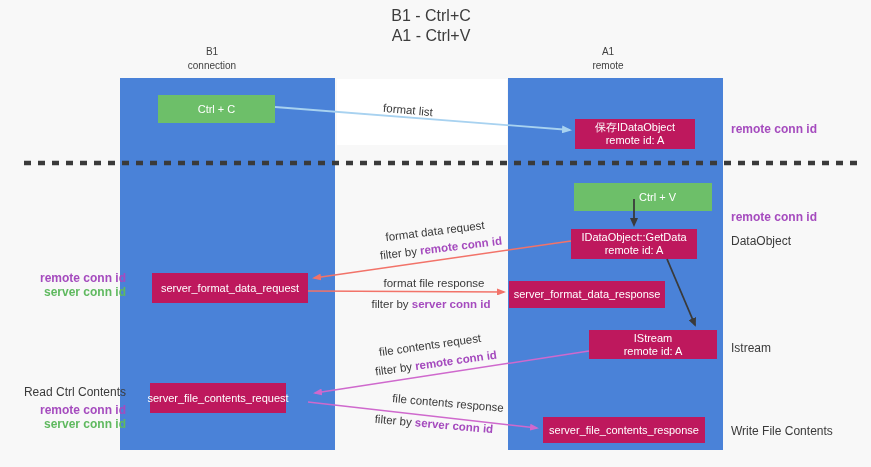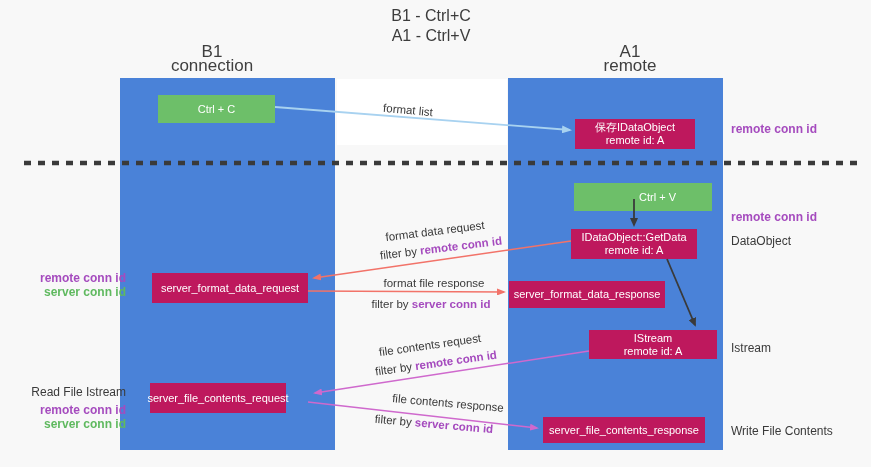--- a/index.html
+++ b/index.html
@@ -3,23 +3,23 @@
 <meta charset="utf-8">
 <style>
   html,body { margin:0; padding:0; background:#f8f8f8; }
   .canvas { position:relative; width:871px; height:467px; background:#f8f8f8;
             font-family:"Liberation Sans", sans-serif; overflow:hidden; }
 
   .title { position:absolute; left:0; top:6px; width:862px; text-align:center;
            font-size:16px; color:#3c3c3c; line-height:20px; }
 
   .lifeline-header { position:absolute; top:45px; width:120px; text-align:center;
-           font-size:17px; color:#3f3f3f; line-height:14px; }
+           font-size:10px; color:#3f3f3f; line-height:14px; }
   .lh-left  { left:152px; }
-  .lh-right { left:570px; }
+  .lh-right { left:548px; }
 
   .white-band { position:absolute; left:337px; top:79px; width:170px; height:66px;
            background:#ffffff; z-index:1; }
 
   .col { position:absolute; top:78px; width:215px; height:372px; background:#4A82D8; z-index:2; }
   .col-left  { left:120px; }
   .col-right { left:508px; }
 
   .node { position:absolute; z-index:3; display:flex; flex-direction:column;
           align-items:center; justify-content:center; color:#ffffff;
@@ -157,17 +157,17 @@
   </div>
 
   <div class="rlabel hl-purple" style="top:122px;">remote conn id</div>
   <div class="rlabel hl-purple" style="top:210px;">remote conn id</div>
   <div class="rlabel" style="top:234px;">DataObject</div>
   <div class="rlabel" style="top:341px;">Istream</div>
   <div class="rlabel" style="top:424px;">Write File Contents</div>
 
   <div class="llabel hl-purple" style="top:271px;">remote conn id</div>
   <div class="llabel hl-green" style="top:285px;">server conn id</div>
-  <div class="llabel" style="top:385px;">Read File Istream</div>
+  <div class="llabel" style="top:385px;">Read Ctrl Contents</div>
   <div class="llabel hl-purple" style="top:403px;">remote conn id</div>
   <div class="llabel hl-green" style="top:417px;">server conn id</div>
 
 </div>
 
 </body></html>

